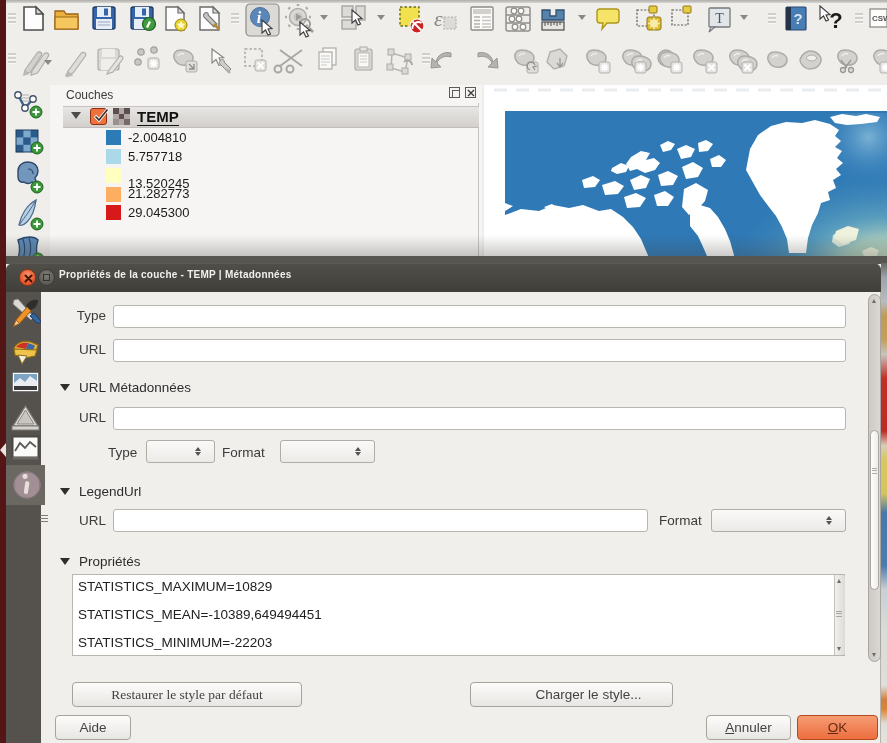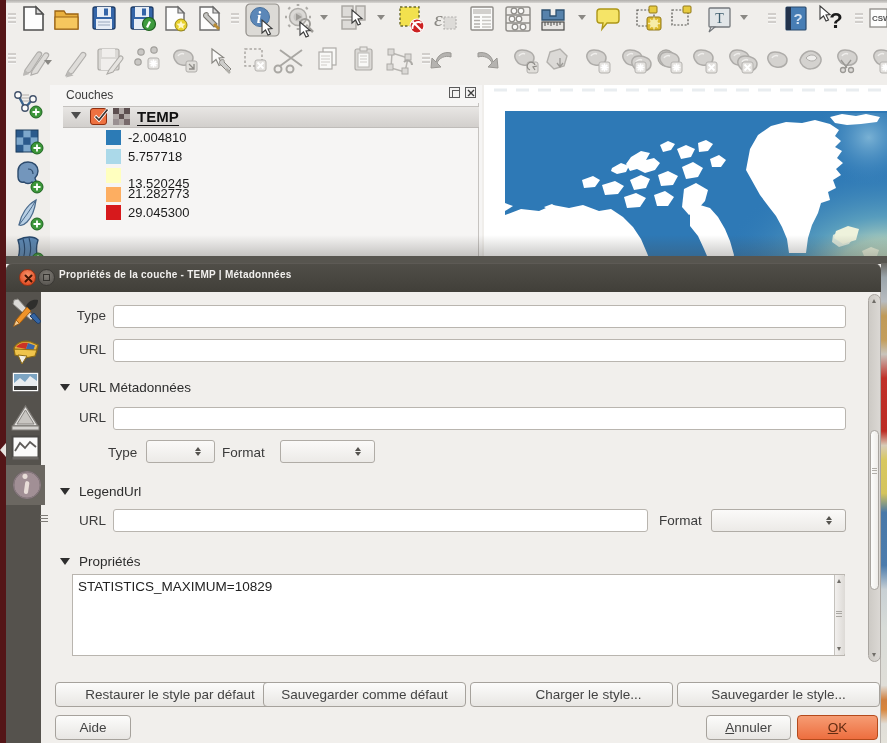--- a/index.html
+++ b/index.html
@@ -537,34 +537,34 @@
   <div class="abs combo" style="left:274px;top:177px;width:95px;"></div>
   <div class="abs sec" style="left:54px;top:221px;">LegendUrl</div>
   <div class="abs lbl" style="left:60px;top:250px;width:40px;text-align:right;">URL</div>
   <div class="abs inp" style="left:107px;top:246px;width:535px;"></div>
   <div class="abs lbl" style="left:653px;top:250px;">Format</div>
   <div class="abs combo" style="left:705px;top:246px;width:135px;"></div>
   <div class="abs sec" style="left:54px;top:291px;">Propriétés</div>
 
   <div class="abs" style="left:66px;top:311px;width:773px;height:82px;background:#fff;border:1px solid #b9b5af;"></div>
   <div class="abs" style="left:72px;top:316px;font-size:13.5px;color:#222;">STATISTICS_MAXIMUM=10829</div>
+  <div class="abs" style="left:72px;top:344px;font-size:13.5px;color:#222;">STATISTICS_MEAN=-10389,649494451</div>
+  <div class="abs" style="left:72px;top:372px;font-size:13.5px;color:#222;">STATISTICS_MINIMUM=-22203</div>
 
   <div class="abs" style="left:828px;top:312px;width:11px;height:80px;background:linear-gradient(90deg,#f2f0ee,#dddad6);border-left:1px solid #c5c2bd;border-radius:0 2px 2px 0;"></div>
   <div class="abs" style="left:831px;top:316px;width:0;height:0;border-left:2.5px solid transparent;border-right:2.5px solid transparent;border-bottom:4px solid #6f6c67;"></div>
   <div class="abs" style="left:831px;top:384px;width:0;height:0;border-left:2.5px solid transparent;border-right:2.5px solid transparent;border-top:4px solid #6f6c67;"></div>
   <div class="abs" style="left:830px;top:346px;width:6px;">
       <i style="display:block;height:1px;background:#aaa7a2;margin:1.5px 0;"></i>
       <i style="display:block;height:1px;background:#aaa7a2;margin:1.5px 0;"></i>
       <i style="display:block;height:1px;background:#aaa7a2;margin:1.5px 0;"></i>
     </div>
 
-  <div class="abs btn" style="left:49px;top:419px;width:230px;line-height:23px;">Restaurer le style par défaut</div>
-  <div class="abs btn" style="left:257px;top:419px;width:203px;line-height:23px;">Sauvegarder comme défaut</div>
+  <div class="abs btn" style="left:66px;top:419px;width:230px;line-height:23px;font-family:Liberation Serif, serif;">Restaurer le style par défaut</div>
   <div class="abs btn" style="left:464px;top:419px;width:203px;line-height:23px;padding-left:34px;">Charger le style...</div>
-  <div class="abs btn" style="left:671px;top:419px;width:203px;line-height:23px;">Sauvegarder le style...</div>
 
   <div class="abs btn" style="left:49px;top:452px;width:76px;line-height:23px;">Aide</div>
   <div class="abs btn" style="left:610px;top:452px;width:81px;line-height:23px;margin-top:43px;">Appliquer</div>
   <div class="abs btn" style="left:700px;top:452px;width:85px;line-height:23px;"><u>A</u>nnuler</div>
   <div class="abs btn" style="left:791px;top:452px;width:81px;line-height:23px;background:linear-gradient(#f69c73,#ed6e3f);border:1px solid #b44a1c;color:#632c12;"><u>O</u>K</div>
 
   <div class="abs" style="left:862px;top:31px;width:13px;height:368px;background:linear-gradient(90deg,#cdcac5,#dbd8d4);border:1px solid #a9a5a0;border-radius:7px;"></div>
   <div class="abs" style="left:864px;top:167px;width:9px;height:160px;background:linear-gradient(90deg,#fdfdfc,#efedea);border:1px solid #a9a5a0;border-radius:5px;"></div>
   <div class="abs" style="left:866px;top:203px;width:5px;">
       <i style="display:block;height:1px;background:#b0ada8;margin:1.5px 0;"></i>

